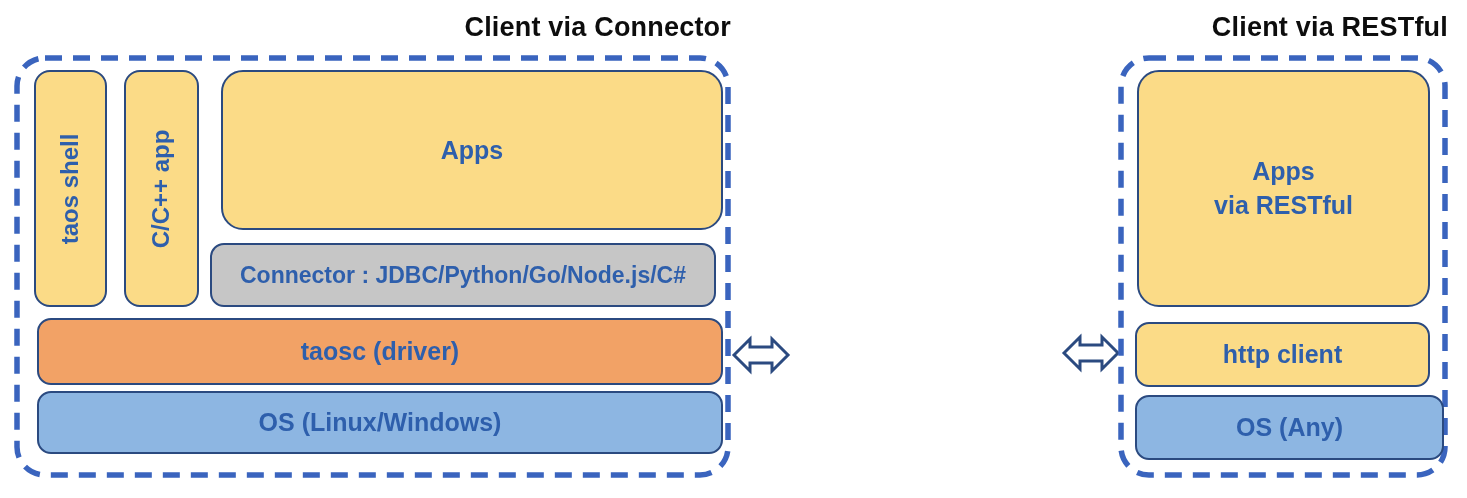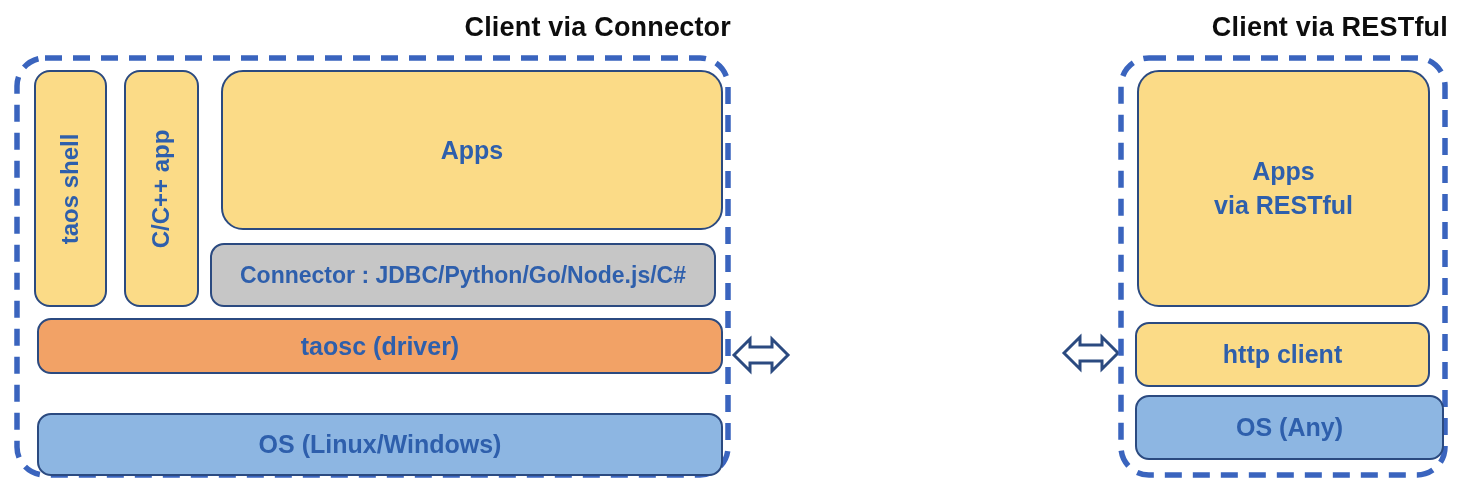--- a/index.html
+++ b/index.html
@@ -75,24 +75,24 @@
     </div>
     <div class="box fill-yellow r16 vbox" style="left:110px; top:15px; width:75px; height:237px;">
       <span class="vlabel">C/C++ app</span>
     </div>
     <div class="box fill-yellow r22" style="left:207px; top:15px; width:502px; height:160px;">
       <span>Apps</span>
     </div>
     <div class="box fill-gray r14 connector-label" style="left:196px; top:188px; width:506px; height:64px;">
       <span>Connector : JDBC/Python/Go/Node.js/C#</span>
     </div>
-    <div class="box fill-orange r14" style="left:23px; top:263px; width:686px; height:56px;">
+    <div class="box fill-orange r14" style="left:23px; top:263px; width:686px; height:67px;">
       <span>taosc (driver)</span>
     </div>
-    <div class="box fill-blue r14" style="left:23px; top:358px; width:686px; height:63px;">
+    <div class="box fill-blue r14" style="left:23px; top:336px; width:686px; height:63px;">
       <span>OS (Linux/Windows)</span>
     </div>
   </div>
 
   <svg class="arrow" style="left:731px; top:334px;" width="60" height="42" viewBox="0 0 60 42">
     <path d="M3,21 L19,5 L19,13 L41,13 L41,5 L57,21 L41,37 L41,29 L19,29 L19,37 Z" fill="var(--arrow_fill)" stroke="var(--box_border)" stroke-width="3" stroke-linejoin="miter"></path>
   </svg>
 
 
   <svg class="arrow" style="left:1061px; top:332px;" width="60" height="42" viewBox="0 0 60 42">

